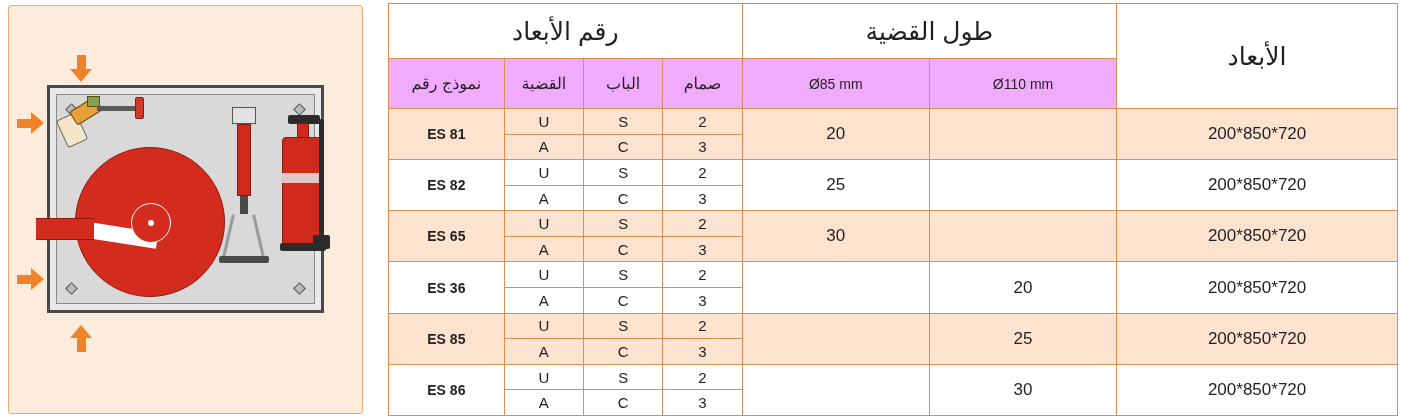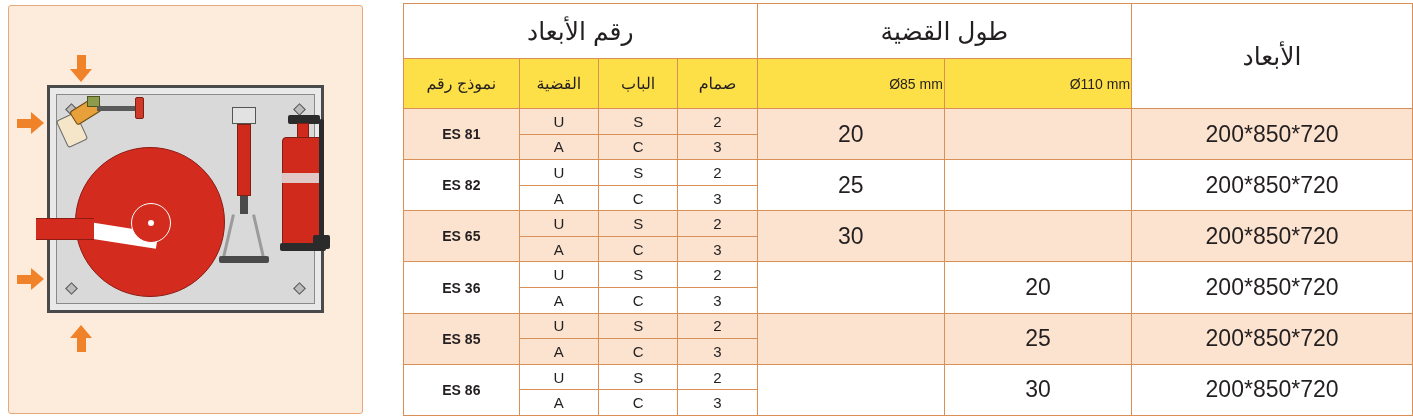--- a/index.html
+++ b/index.html
@@ -259,50 +259,50 @@
   
   .table-wrap {
     flex: 1 1 auto;
     padding: 3px 6px 3px 0;
     height: 419px;
   }
   table.spec {
     border-collapse: collapse;
     width: 1010px;
     height: 413px;
-    margin-left: 31px;
+    margin-left: 16px;
     direction: rtl;
     table-layout: fixed;
   }
   table.spec th, table.spec td {
     border: 1px solid #d98f55;
     text-align: center;
     vertical-align: middle;
     color: #231f20;
     font-family: "Liberation Sans", sans-serif;
   }
   th.grp {
     font-size: 25px;
     font-weight: 400;
     height: 55px;
     background: #ffffff;
   }
   th.sub {
     font-size: 16px;
     font-weight: 400;
     height: 50px;
-    background: #fde047;
-  }
-  th.sub.small { font-size: 14px; text-align: right; }
+    background: #f0abfc;
+  }
+  th.sub.small { font-size: 14px; }
   td.model {
     font-size: 14px;
     font-weight: 600;
   }
   td.cell {
-    font-size: 23px;
+    font-size: 17px;
   }
   td.half {
     font-size: 15px;
     height: 24px;
     padding: 0;
     border-left: 1px solid #d98f55;
     border-right: 1px solid #d98f55;
   }
   td.half.top { border-bottom: 1px solid #d98f55; }
   .row-tint td { background: #fbe3cf; }

